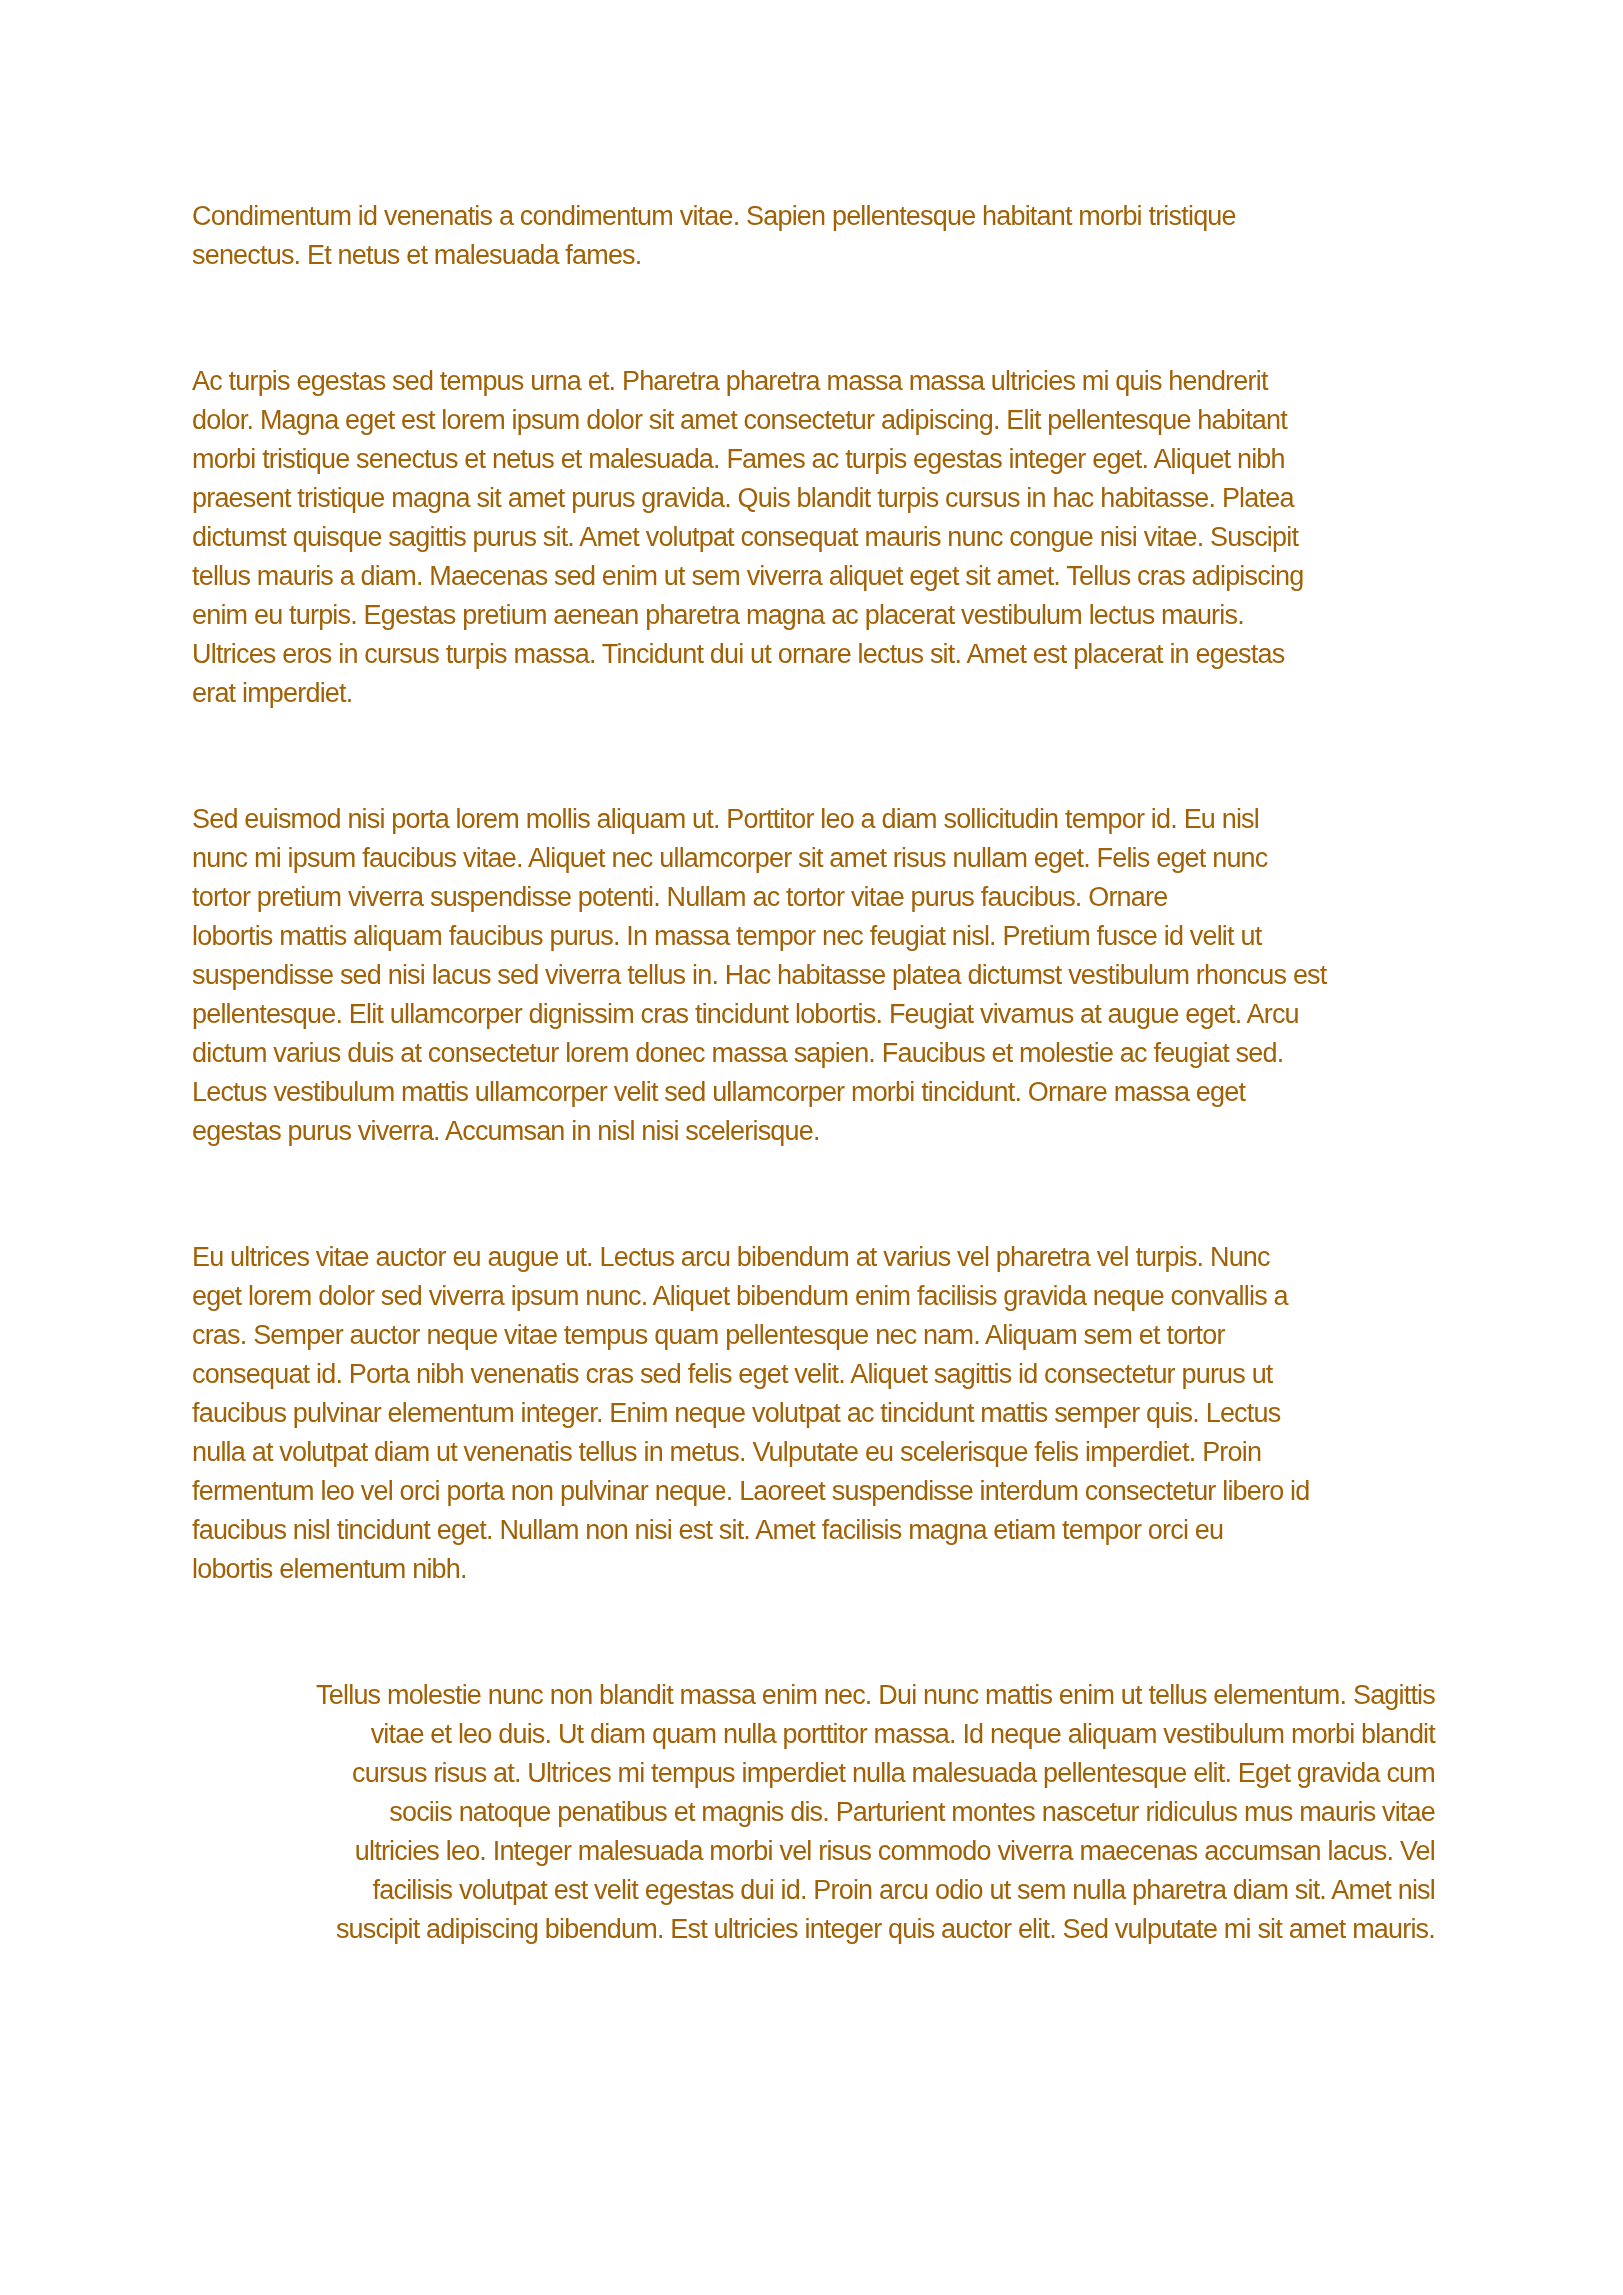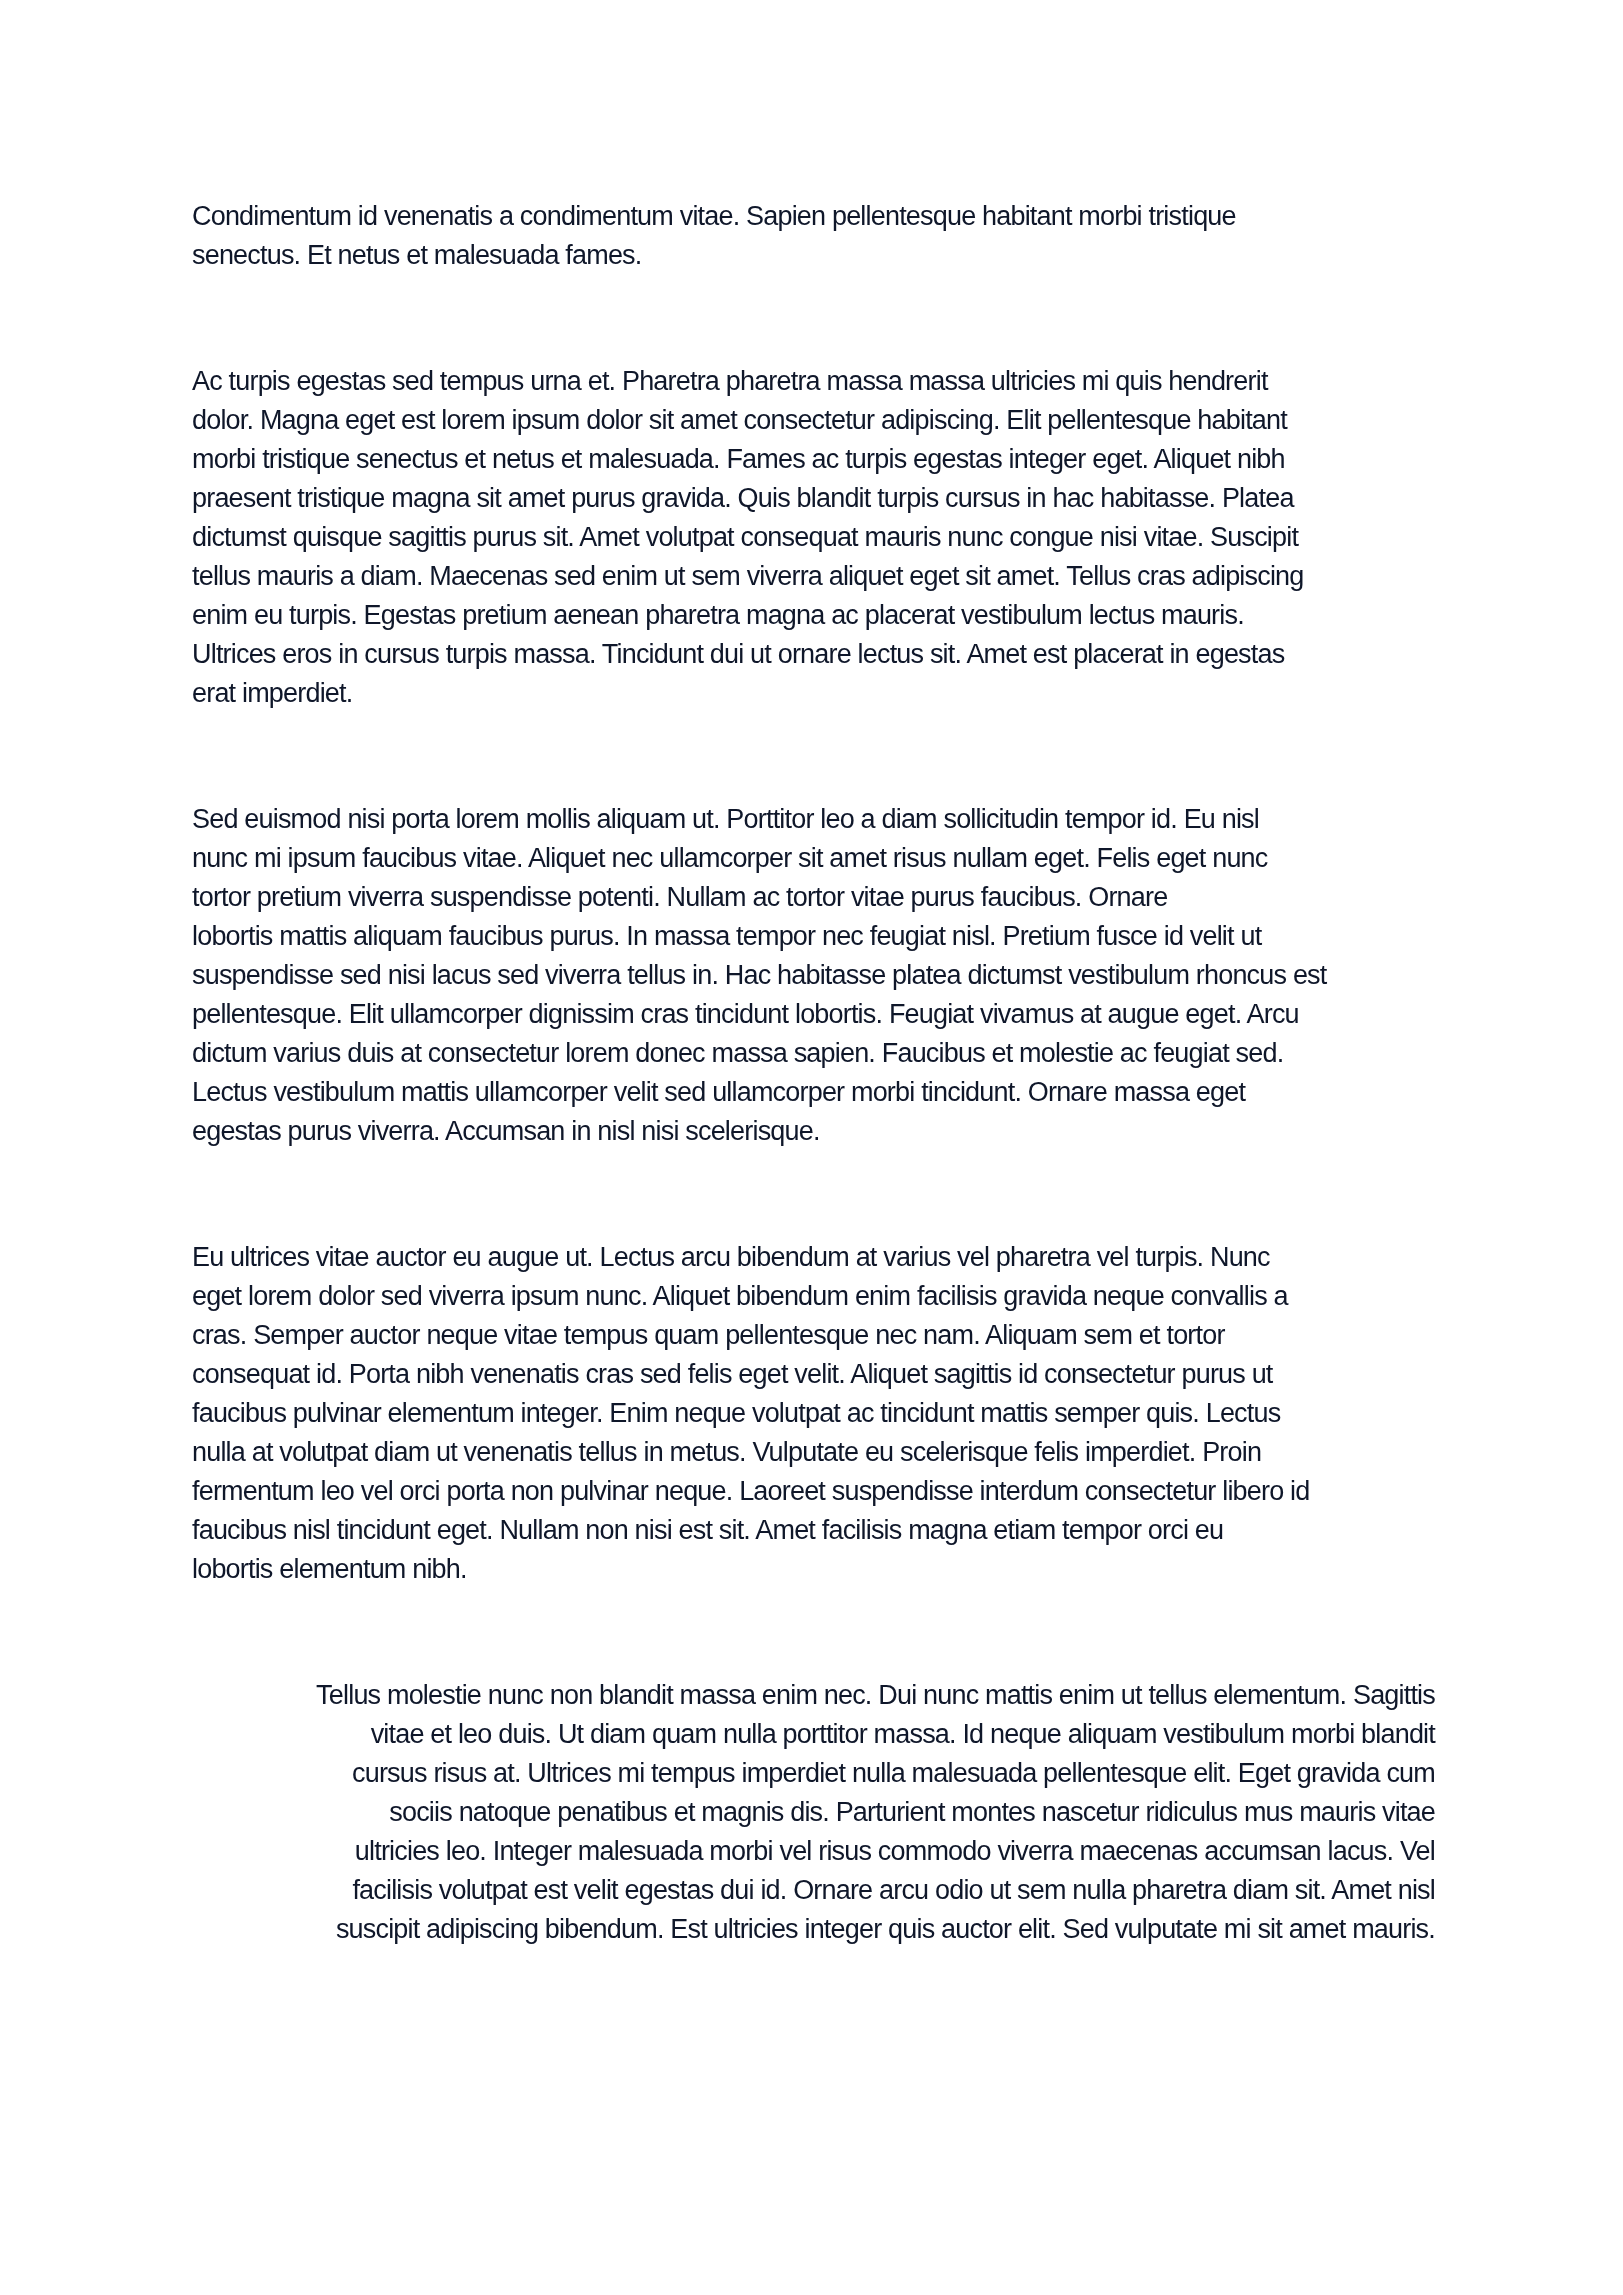--- a/index.html
+++ b/index.html
@@ -27,21 +27,21 @@
   }
   .paragraph:last-child {
     margin-bottom: 0;
     text-align: right;
   }
   .line {
     font-size: 27px;
     line-height: 39px;
     letter-spacing: -0.03em;
     white-space: nowrap;
-    color: #0f172a;
+    color: #a16207;
   }
 </style>
 </head>
 <body>
 
 <div class="page">
   <div class="content">
       <div class="paragraph">
         <div class="line">Condimentum id venenatis a condimentum vitae. Sapien pellentesque habitant morbi tristique</div>
         <div class="line">senectus. Et netus et malesuada fames.</div>
@@ -78,18 +78,18 @@
         <div class="line">fermentum leo vel orci porta non pulvinar neque. Laoreet suspendisse interdum consectetur libero id</div>
         <div class="line">faucibus nisl tincidunt eget. Nullam non nisi est sit. Amet facilisis magna etiam tempor orci eu</div>
         <div class="line">lobortis elementum nibh.</div>
       </div>
       <div class="paragraph">
         <div class="line">Tellus molestie nunc non blandit massa enim nec. Dui nunc mattis enim ut tellus elementum. Sagittis</div>
         <div class="line">vitae et leo duis. Ut diam quam nulla porttitor massa. Id neque aliquam vestibulum morbi blandit</div>
         <div class="line">cursus risus at. Ultrices mi tempus imperdiet nulla malesuada pellentesque elit. Eget gravida cum</div>
         <div class="line">sociis natoque penatibus et magnis dis. Parturient montes nascetur ridiculus mus mauris vitae</div>
         <div class="line">ultricies leo. Integer malesuada morbi vel risus commodo viverra maecenas accumsan lacus. Vel</div>
-        <div class="line">facilisis volutpat est velit egestas dui id. Ornare arcu odio ut sem nulla pharetra diam sit. Amet nisl</div>
+        <div class="line">facilisis volutpat est velit egestas dui id. Proin arcu odio ut sem nulla pharetra diam sit. Amet nisl</div>
         <div class="line">suscipit adipiscing bibendum. Est ultricies integer quis auctor elit. Sed vulputate mi sit amet mauris.</div>
       </div>
     </div>
 </div>
 
 
 </body></html>

